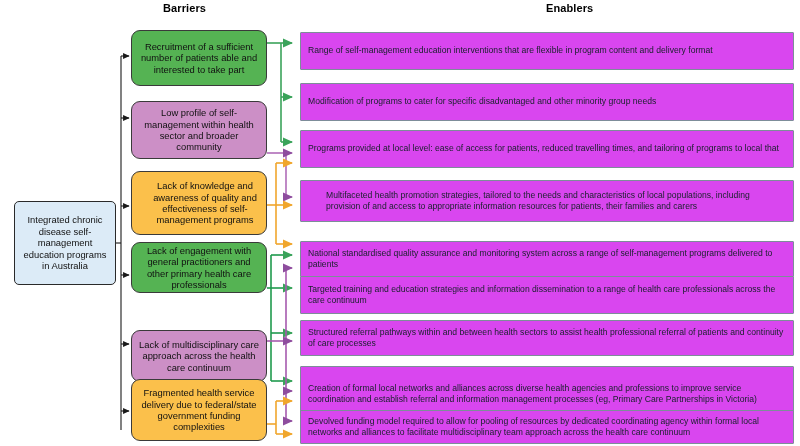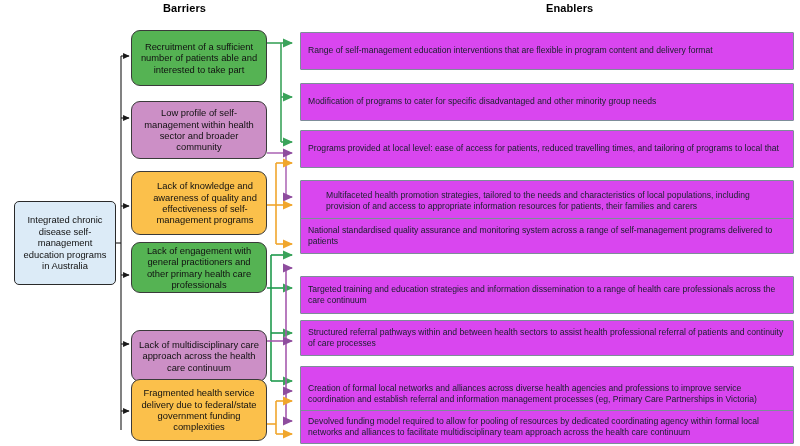--- a/index.html
+++ b/index.html
@@ -175,19 +175,19 @@
   <div class="node barrier purple" style="top:89px;  height:58px;">Low profile of self-management within health sector and broader community</div>
   <div class="node barrier orange" style="top:171px; height:64px;padding-left:16px;">Lack of knowledge and awareness of quality and effectiveness of self-management programs</div>
   <div class="node barrier green" style="top:242px; height:51px;">Lack of engagement with general practitioners and other primary health care professionals</div>
   <div class="node barrier purple" style="top:318px; height:52px;">Lack of multidisciplinary care approach across the health care continuum</div>
   <div class="node barrier orange" style="top:379px; height:62px;">Fragmented health service delivery due to federal/state government funding complexities</div>
 
   <div class="node enabler" style="top:32px;  height:38px;">Range of self-management education interventions that are flexible in program content and delivery format</div>
   <div class="node enabler" style="top:83px;  height:38px;">Modification of programs to cater for specific disadvantaged and other minority group needs</div>
   <div class="node enabler" style="top:130px; height:38px;">Programs provided at local level: ease of access for patients, reduced travelling times, and tailoring of programs to local that</div>
   <div class="node enabler" style="top:180px; height:42px;padding-left:25px;">Multifaceted health promotion strategies, tailored to the needs and characteristics of local populations, including provision of and access to appropriate information resources for patients, their families and carers</div>
-  <div class="node enabler" style="top:218px; height:36px;">National standardised quality assurance and monitoring system across a range of self-management programs delivered to patients</div>
+  <div class="node enabler" style="top:241px; height:36px;">National standardised quality assurance and monitoring system across a range of self-management programs delivered to patients</div>
   <div class="node enabler" style="top:276px; height:38px;">Targeted training and education strategies and information dissemination to a range of health care professionals across the care continuum</div>
   <div class="node enabler" style="top:320px; height:36px;">Structured referral pathways within and between health sectors to assist health professional referral of patients and continuity of care processes</div>
   <div class="node enabler" style="top:366px; height:56px;">Creation of formal local networks and alliances across diverse health agencies and professions to improve service coordination and establish referral and information management processes (eg, Primary Care Partnerships in Victoria)</div>
   <div class="node enabler" style="top:410px; height:34px;">Devolved funding model required to allow for pooling of resources by dedicated coordinating agency within formal local networks and alliances to facilitate multidisciplinary team approach across the health care continuum</div>
 
 </div>
 
 </body></html>

